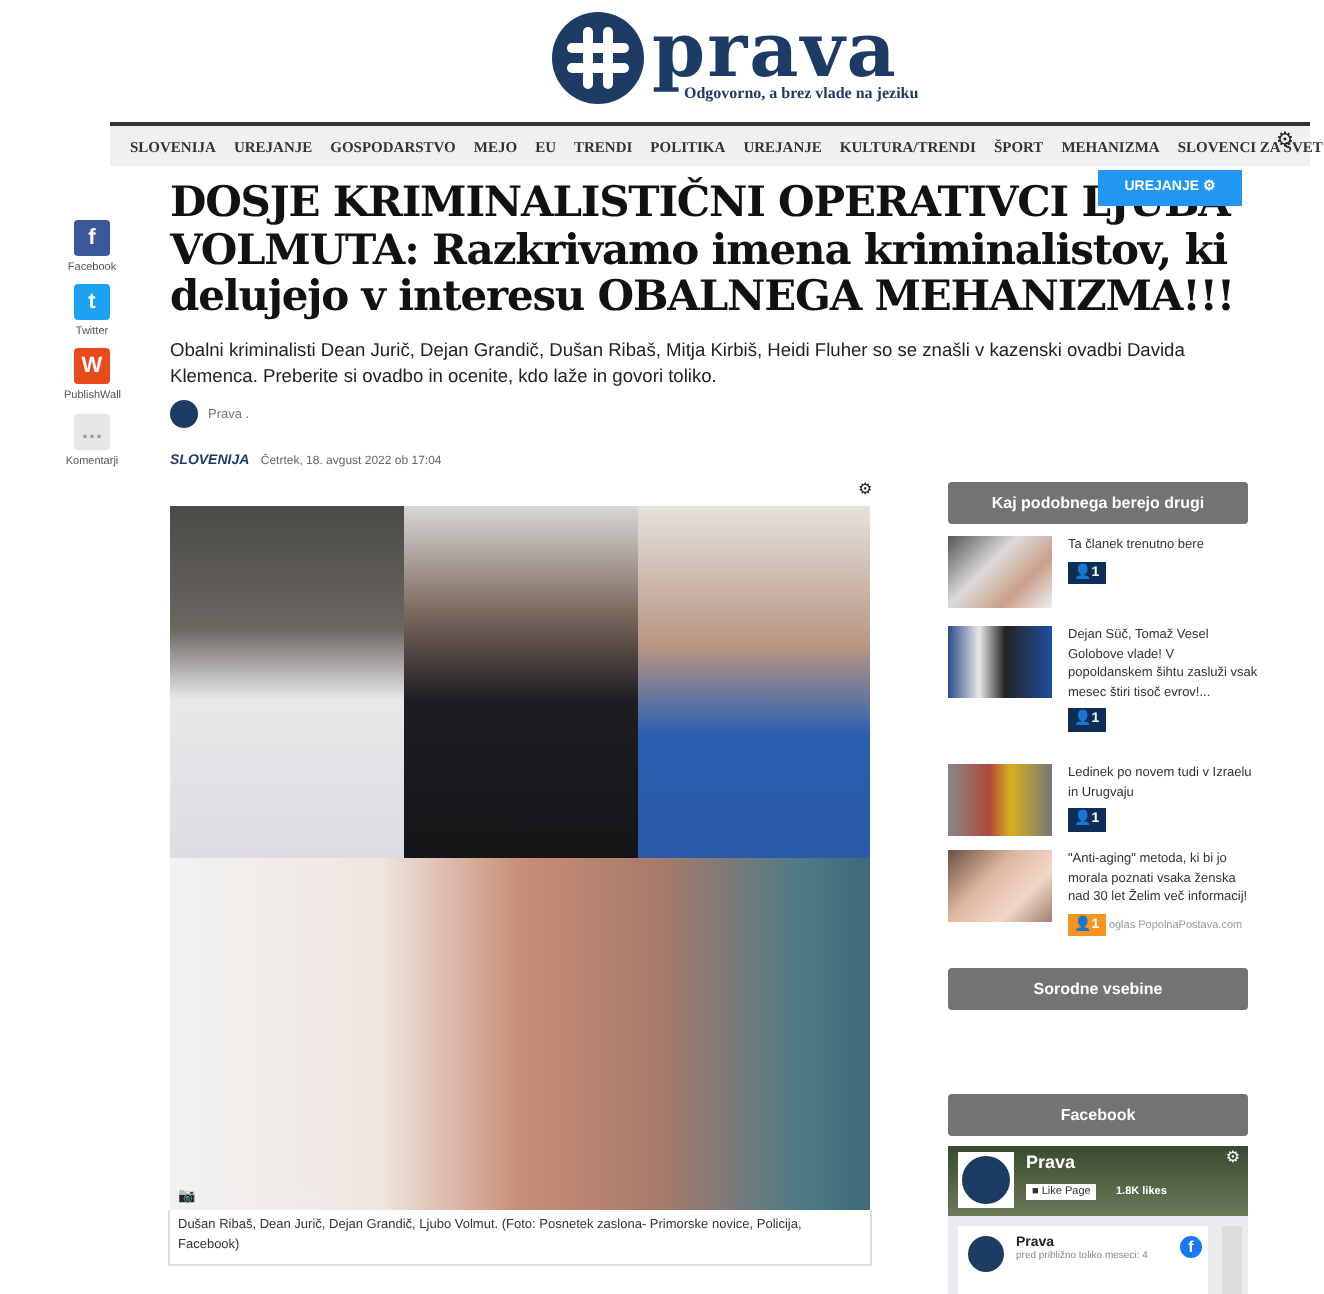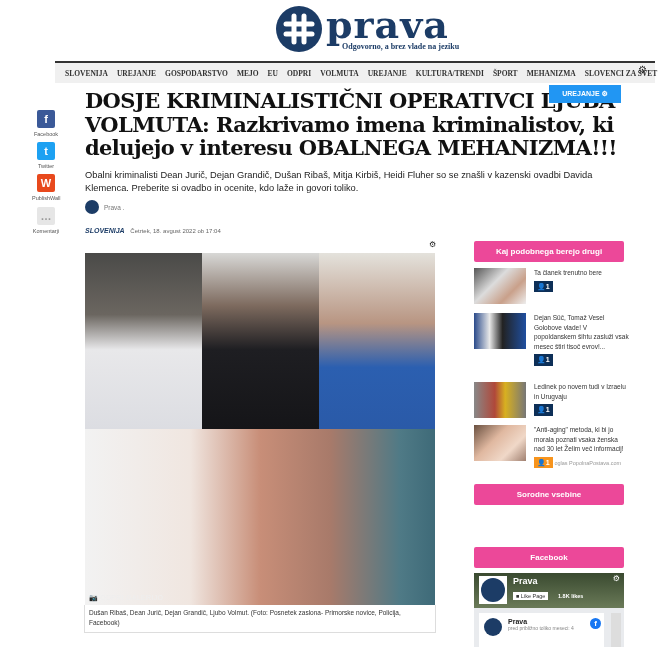--- a/index.html
+++ b/index.html
@@ -23,21 +23,21 @@
   .author .av { width: 14px; height: 14px; border-radius: 50%; background: #1c3c66; }
   .author span { font-size: 6.5px; color: #777; margin-left: 5px; }
   .meta { position: absolute; left: 85px; top: 227px; font-size: 6px; color: #666; }
   .meta b { font-style: italic; color: #1c3c66; font-size: 7px; margin-right: 4px; }
   .art-gear { position: absolute; left: 429px; top: 240px; font-size: 8px; color: #222; }
   .gallery { position: absolute; left: 85px; top: 253px; width: 350px; height: 352px; }
   .ph { position: absolute; overflow: hidden; }
   .caption-box { position: absolute; left: 84px; top: 605px; width: 352px; height: 28px; border: 1px solid #ddd; border-top: none; padding: 3px 4px; font-size: 6.5px; line-height: 10px; color: #333; }
   .odpri { position: absolute; left: 89px; top: 594px; font-size: 7px; color: #eee; letter-spacing: 0.3px; }
   .side { position: absolute; left: 474px; width: 150px; }
-  .sbhead { height: 21px; background: #ec4899; color: #fff; font-size: 8px; font-weight: bold; text-align: center; line-height: 21px; border-radius: 2px; }
+  .sbhead { height: 21px; background: #737373; color: #fff; font-size: 8px; font-weight: bold; text-align: center; line-height: 21px; border-radius: 2px; }
   .rel { position: absolute; left: 474px; width: 155px; display: flex; }
   .rel .thumb { width: 52px; height: 36px; flex-shrink: 0; }
   .rel .txt { margin-left: 8px; font-size: 6.5px; line-height: 9.5px; color: #333; }
   .cnt { display: inline-block; background: #0d2f57; color: #fff; font-size: 7px; font-weight: bold; padding: 1px 3px; margin-top: 3px; }
   .fb { position: absolute; left: 474px; top: 573px; width: 150px; height: 74px; background: #e9ebee; }
 </style>
 </head>
 <body>
 
 <div class="logo">
@@ -56,22 +56,22 @@
     <div class="logo-tag">Odgovorno, a brez vlade na jeziku</div>
   </div>
 </div>
 
 <div class="nav">
   <span>SLOVENIJA</span>
   <span>UREJANJE</span>
   <span>GOSPODARSTVO</span>
   <span>MEJO</span>
   <span>EU</span>
-  <span>ODPRI</span>
-  <span>VOLMUTA</span>
+  <span>TRENDI</span>
+  <span>POLITIKA</span>
   <span>UREJANJE</span>
   <span>KULTURA/TRENDI</span>
   <span>ŠPORT</span>
   <span>MEHANIZMA</span>
   <span>SLOVENCI ZA SVET</span>
   <div class="nav-gear">⚙</div>
 </div>
 
 <div class="share" style="top:110px">
   <div class="sq" style="background:#3b5998">f</div>

